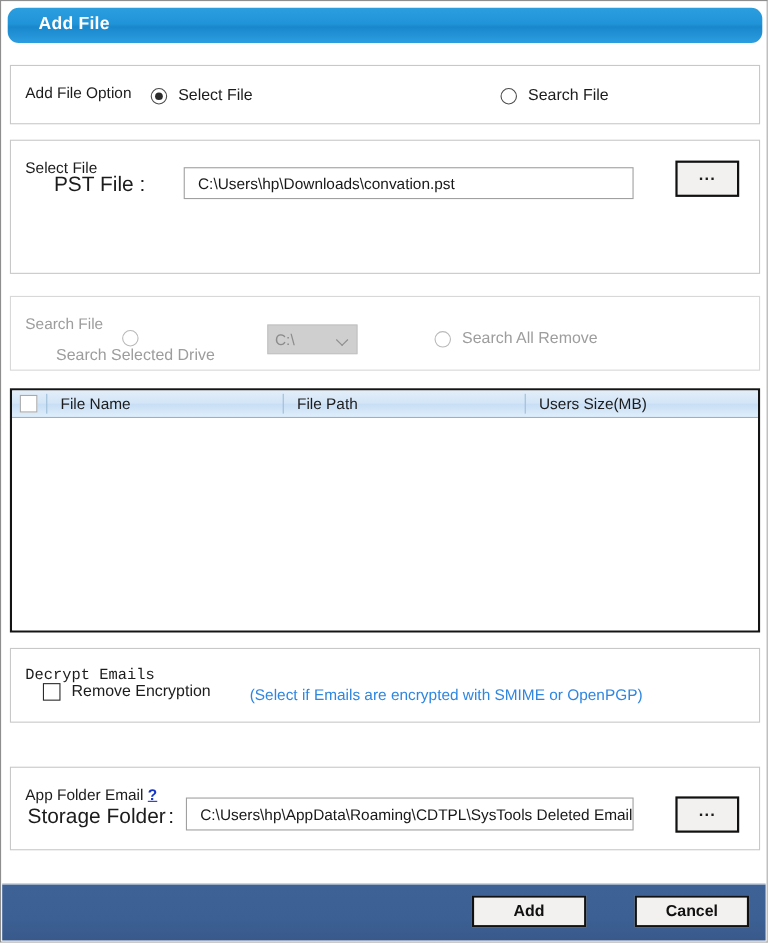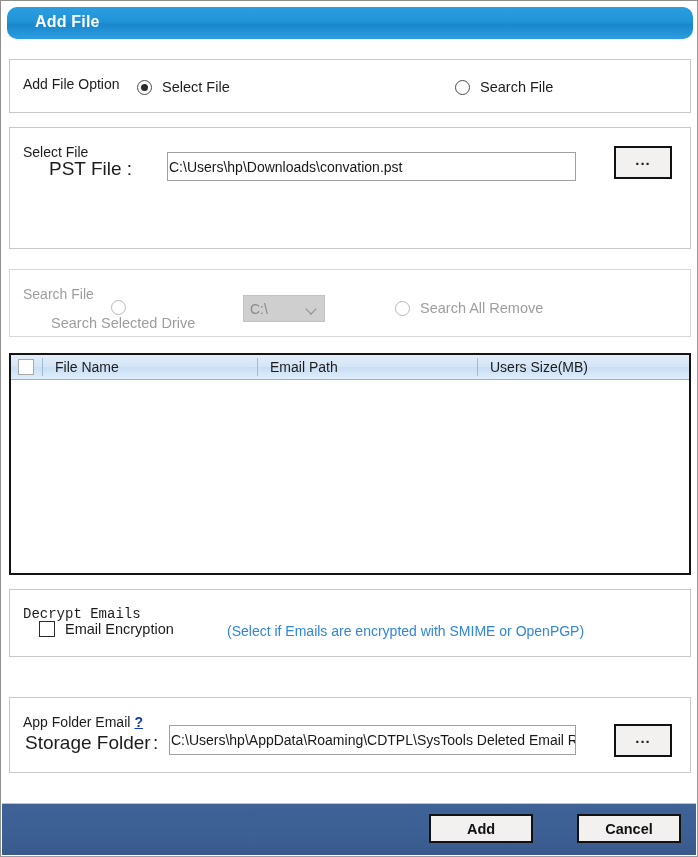--- a/index.html
+++ b/index.html
@@ -134,21 +134,21 @@
 
   
   .textinput {
     position: absolute;
     box-sizing: border-box;
     border: 1px solid #a0a0a0;
     background: #ffffff;
     font-family: "Liberation Sans", sans-serif;
     font-size: 14px;
     color: #181818;
-    padding: 0 1px;
+    padding: 0 12px;
     outline: none;
     overflow: hidden;
     white-space: nowrap;
     display: flex;
     align-items: center;
   }
 
   
   .browse-btn {
     position: absolute;
@@ -331,34 +331,34 @@
     <span class="radio disabled"></span>
     <span class="radio-label disabled">Search All Remove</span>
   </div>
 
   <div id="grid">
     <div class="grid-header">
       <span class="grid-selectall"></span>
       <span class="vsep" style="left:31px;"></span>
       <span class="hcell" style="left:36px; width:210px;">File Name</span>
       <span class="vsep" style="left:246px;"></span>
-      <span class="hcell" style="left:251px; width:215px;">Email Path</span>
+      <span class="hcell" style="left:251px; width:215px;">File Path</span>
       <span class="vsep" style="left:466px;"></span>
       <span class="hcell" style="left:471px; width:200px;">Users Size(MB)</span>
     </div>
     <div class="grid-body"></div>
   </div>
 
   <div class="group" style="left:8px; top:588px; width:682px; height:68px;font-family:Liberation Mono, monospace;">
     <span class="group-legend">Decrypt Emails</span>
   </div>
 
   <div class="check-row" style="left:38px; top:620px;">
     <span class="checkbox"></span>
-    <span class="check-label">Email Encryption</span>
+    <span class="check-label">Remove Encryption</span>
   </div>
 
   <span class="hint-text" style="left:226px; top:622px;">(Select if Emails are encrypted with SMIME or OpenPGP)</span>
 
   <div class="group" style="left:8px; top:696px; width:682px; height:76px;">
     <span class="group-legend">
       <span>App Folder Email</span><span class="legend-help">?</span>
     </span>
   </div>
 

